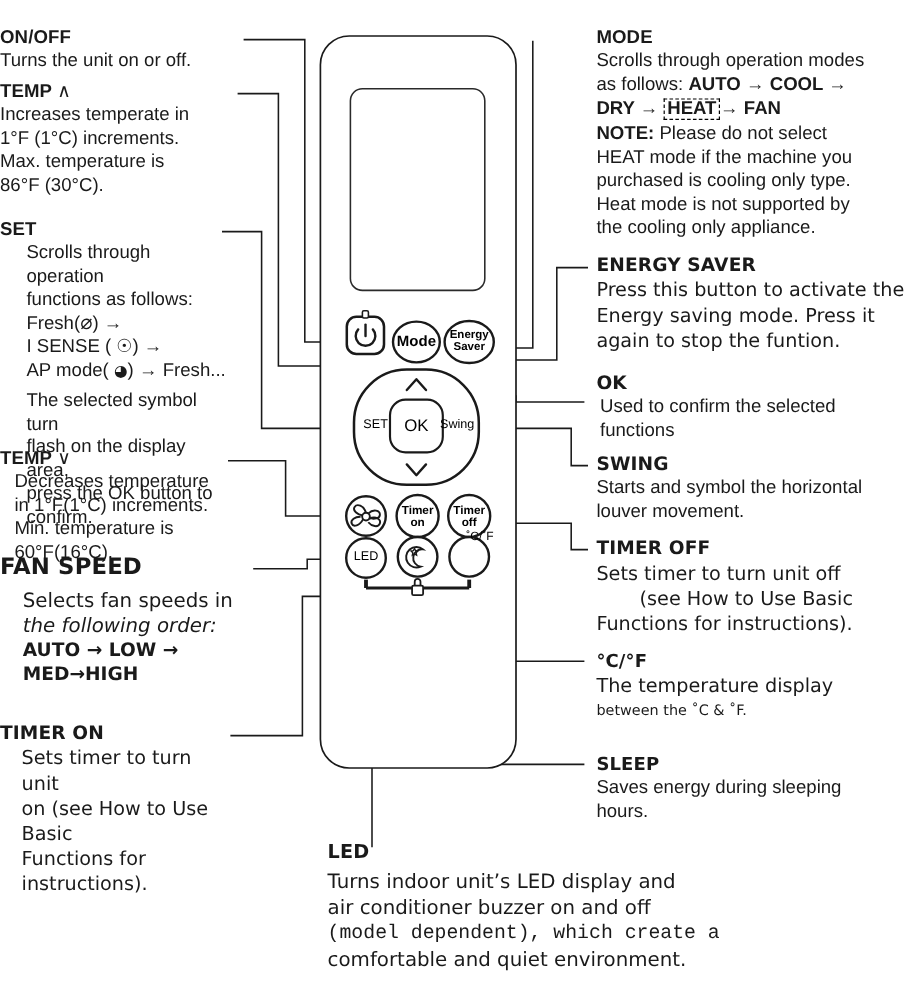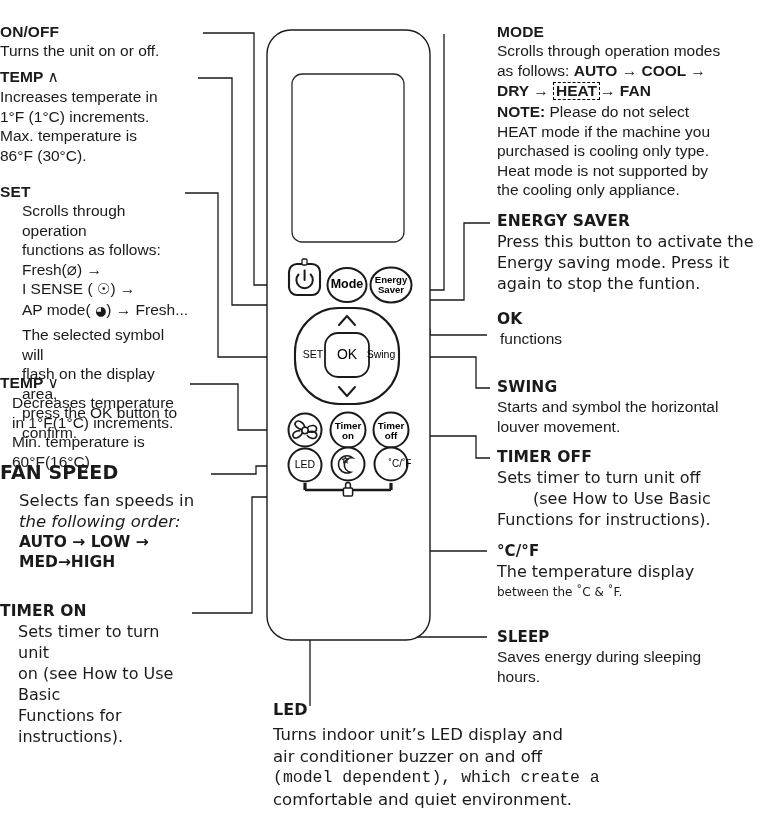--- a/index.html
+++ b/index.html
@@ -179,21 +179,21 @@
     <div>on</div>
   </div>
 
   <div class="btn-lbl" style="left:372px; top:421px; width:38px; font-size:9.8px;">
     <div>Timer</div>
     <div>off</div>
   </div>
 
   <div class="btn-lbl" style="left:288px; top:459px; width:34px; font-size:10.5px; font-weight:normal;">LED</div>
 
-  <div class="btn-lbl" style="left:374px; top:459px; width:52px; font-size:10px; font-weight:normal;">˚C/˚F</div>
+  <div class="btn-lbl" style="left:374px; top:443px; width:52px; font-size:10px; font-weight:normal;">˚C/˚F</div>
 
   <div class="callout ral" style="left:0px; top:22px; width:200px;">
     <div class="hd">ON/OFF</div>
     <div class="bd">Turns the unit on or off.</div>
   </div>
 
   <div class="callout ral" style="left:0px; top:67px; width:196px;">
     <div class="hd">
       <span>TEMP</span>
       <span class="symb" style="font-weight:normal;">∧</span>
@@ -212,21 +212,21 @@
       <div class="bd nw">
         <span>Fresh(</span><span class="symb" style="font-size:17px;">⌀</span><span>) →</span>
       </div>
       <div class="bd nw">
         <span>I SENSE ( </span><span class="symb" style="font-size:15px;">☉</span><span>)  →</span>
       </div>
       <div class="bd nw">
         <span>AP mode( </span><span class="symb" style="font-size:13px;">◕</span><span>) → Fresh...</span>
       </div>
       <div class="smallgap"></div>
-      <div class="bd">The selected symbol will</div>
+      <div class="bd">The selected symbol turn</div>
       <div class="bd">flash on the display area,</div>
       <div class="bd">press the OK button to</div>
       <div class="bd">confirm.</div>
     </div>
   </div>
 
   <div class="callout" style="left:0px; top:373px; width:188px;">
     <div class="hd ral">
       <span>TEMP</span>
       <span class="symb" style="font-weight:normal;">∨</span>
@@ -282,20 +282,21 @@
   <div class="callout lal" style="left:497px; top:212px; width:270px;">
     <div class="hd hd-dv" style="font-size:15.5px;">ENERGY SAVER</div>
     <div class="bd bd-dv" style="font-size:16px; line-height:21px;">Press this button to activate the</div>
     <div class="bd bd-dv" style="font-size:16px; line-height:21px;">Energy saving mode. Press it</div>
     <div class="bd bd-dv" style="font-size:16px; line-height:21px;">again to stop the funtion.</div>
   </div>
 
   <div class="callout lal" style="left:497px; top:310px; width:260px;">
     <div class="hd hd-dv" style="font-size:15.5px;">OK</div>
     <div style="padding-left:3px;">
+      <div class="bd">Used to confirm the selected</div>
       <div class="bd"> functions</div>
     </div>
   </div>
 
   <div class="callout lal" style="left:497px; top:378px; width:265px;">
     <div class="hd hd-dv" style="font-size:15.5px;">SWING</div>
     <div class="bd">Starts and symbol the horizontal</div>
     <div class="bd">louver movement.</div>
   </div>
 

